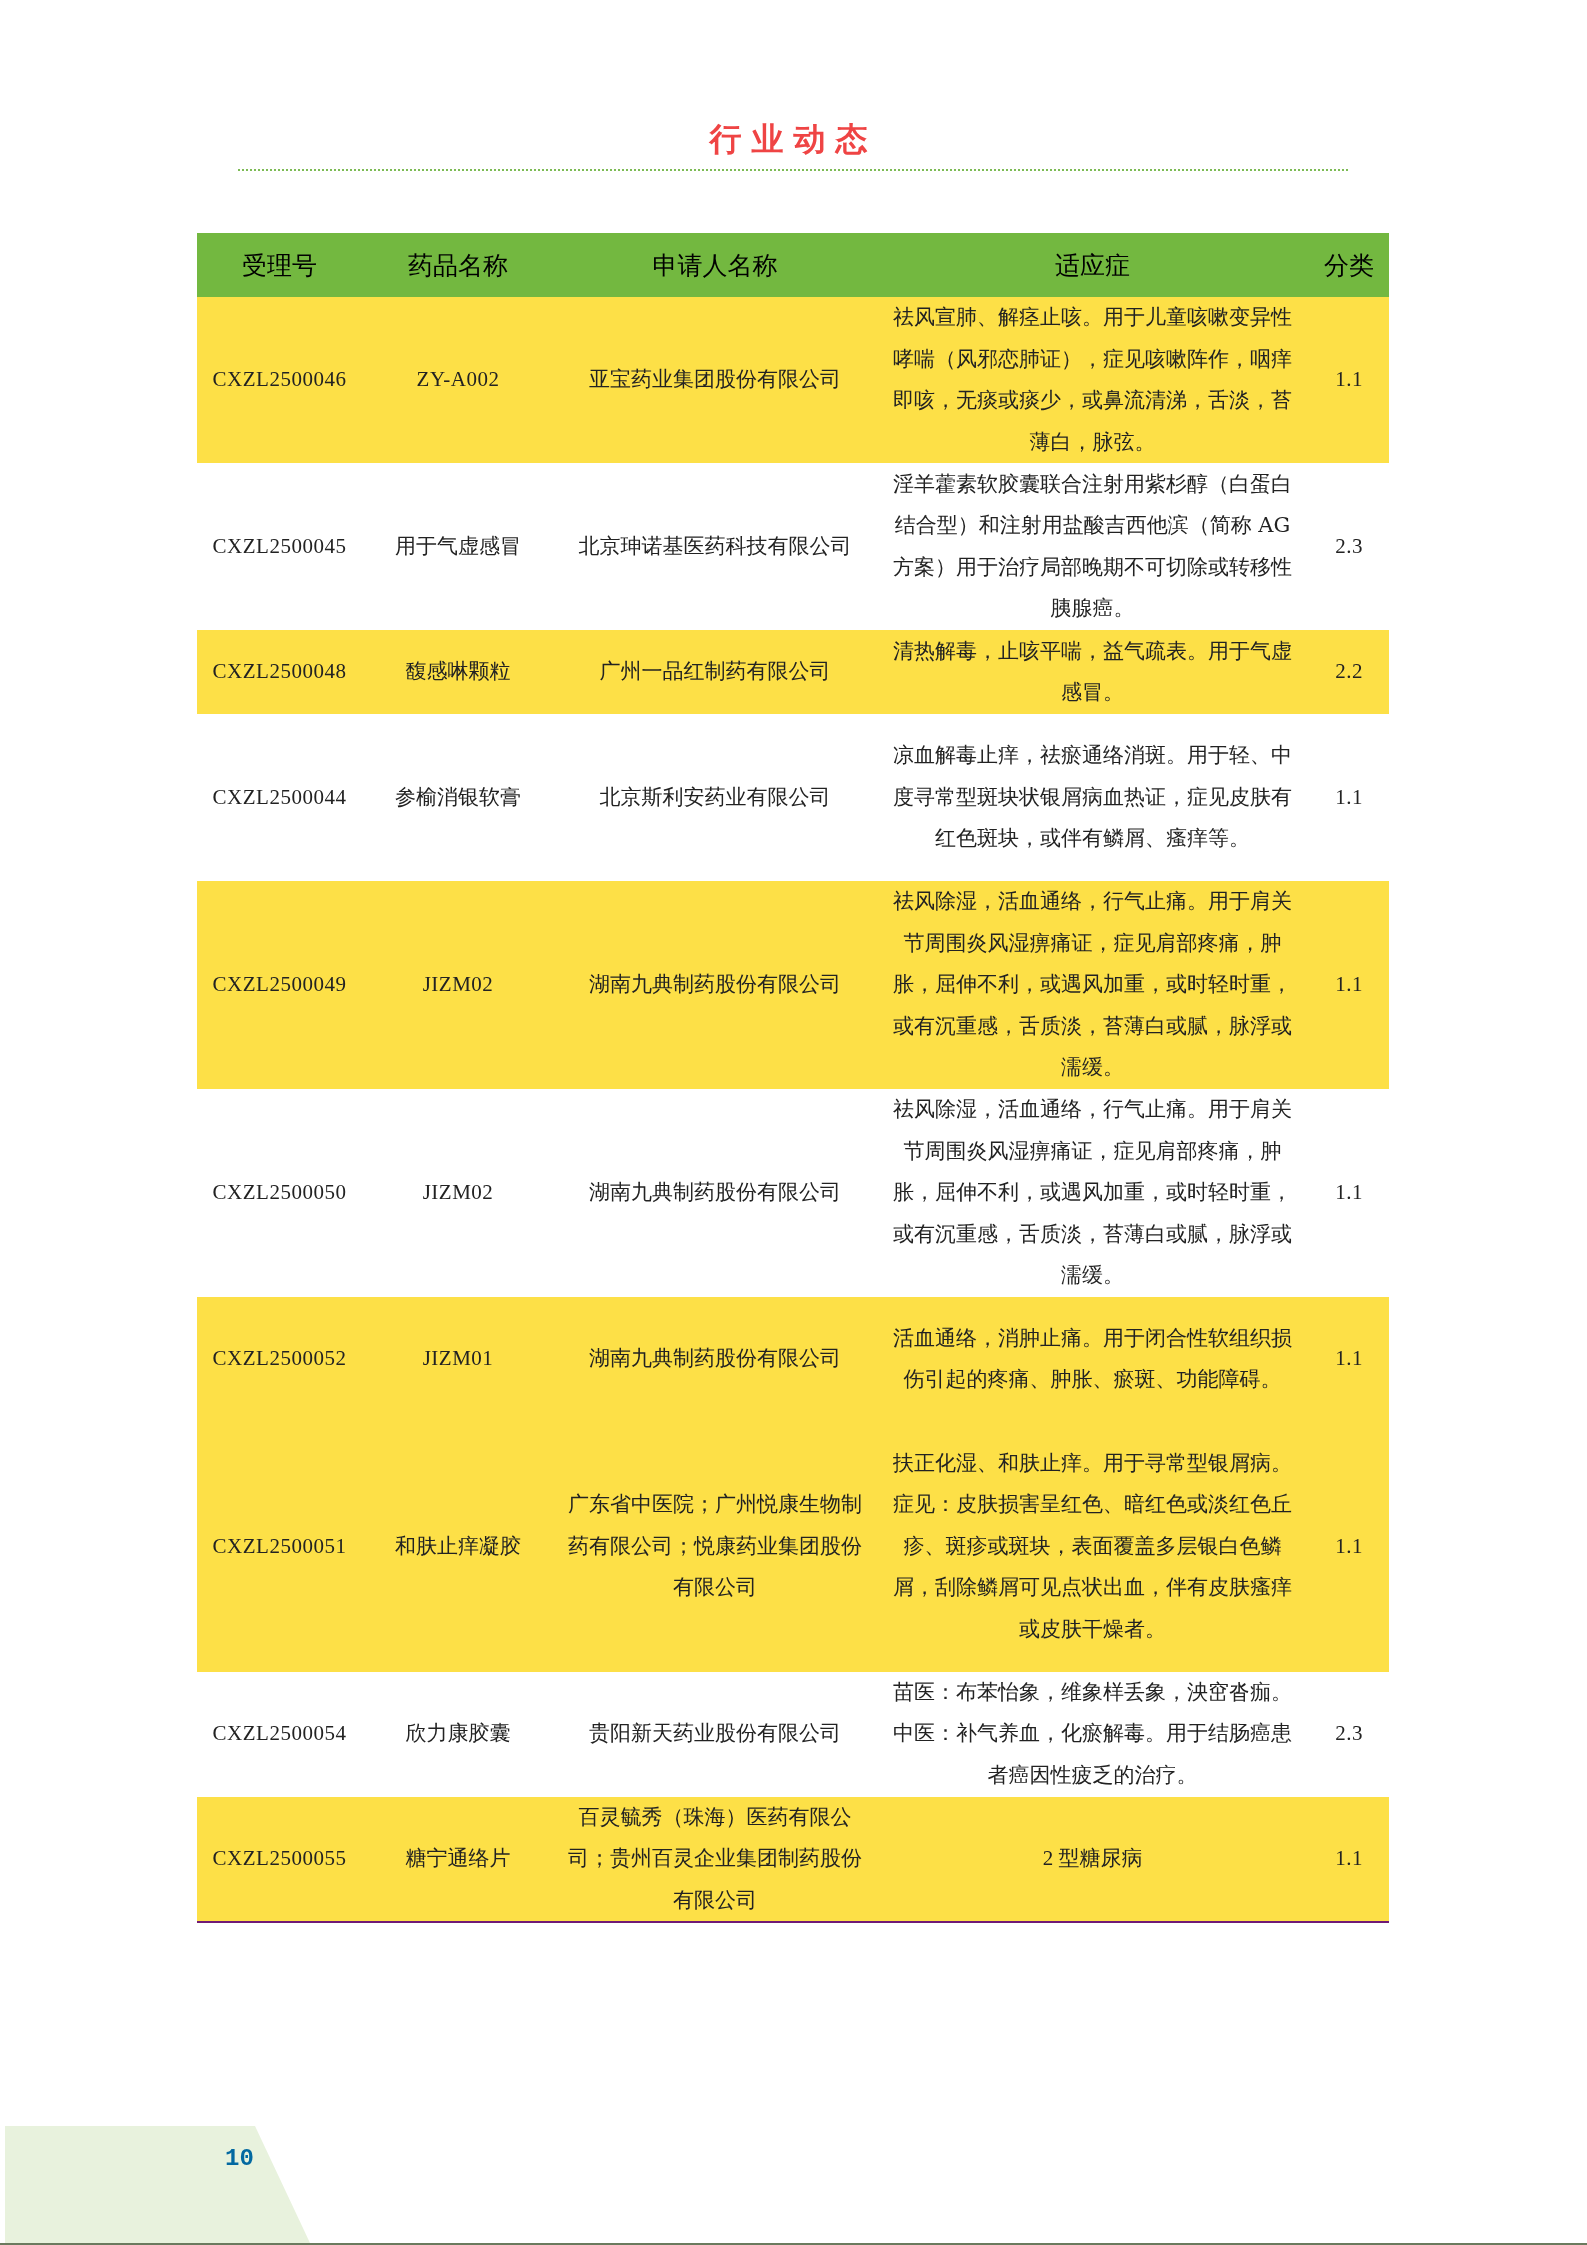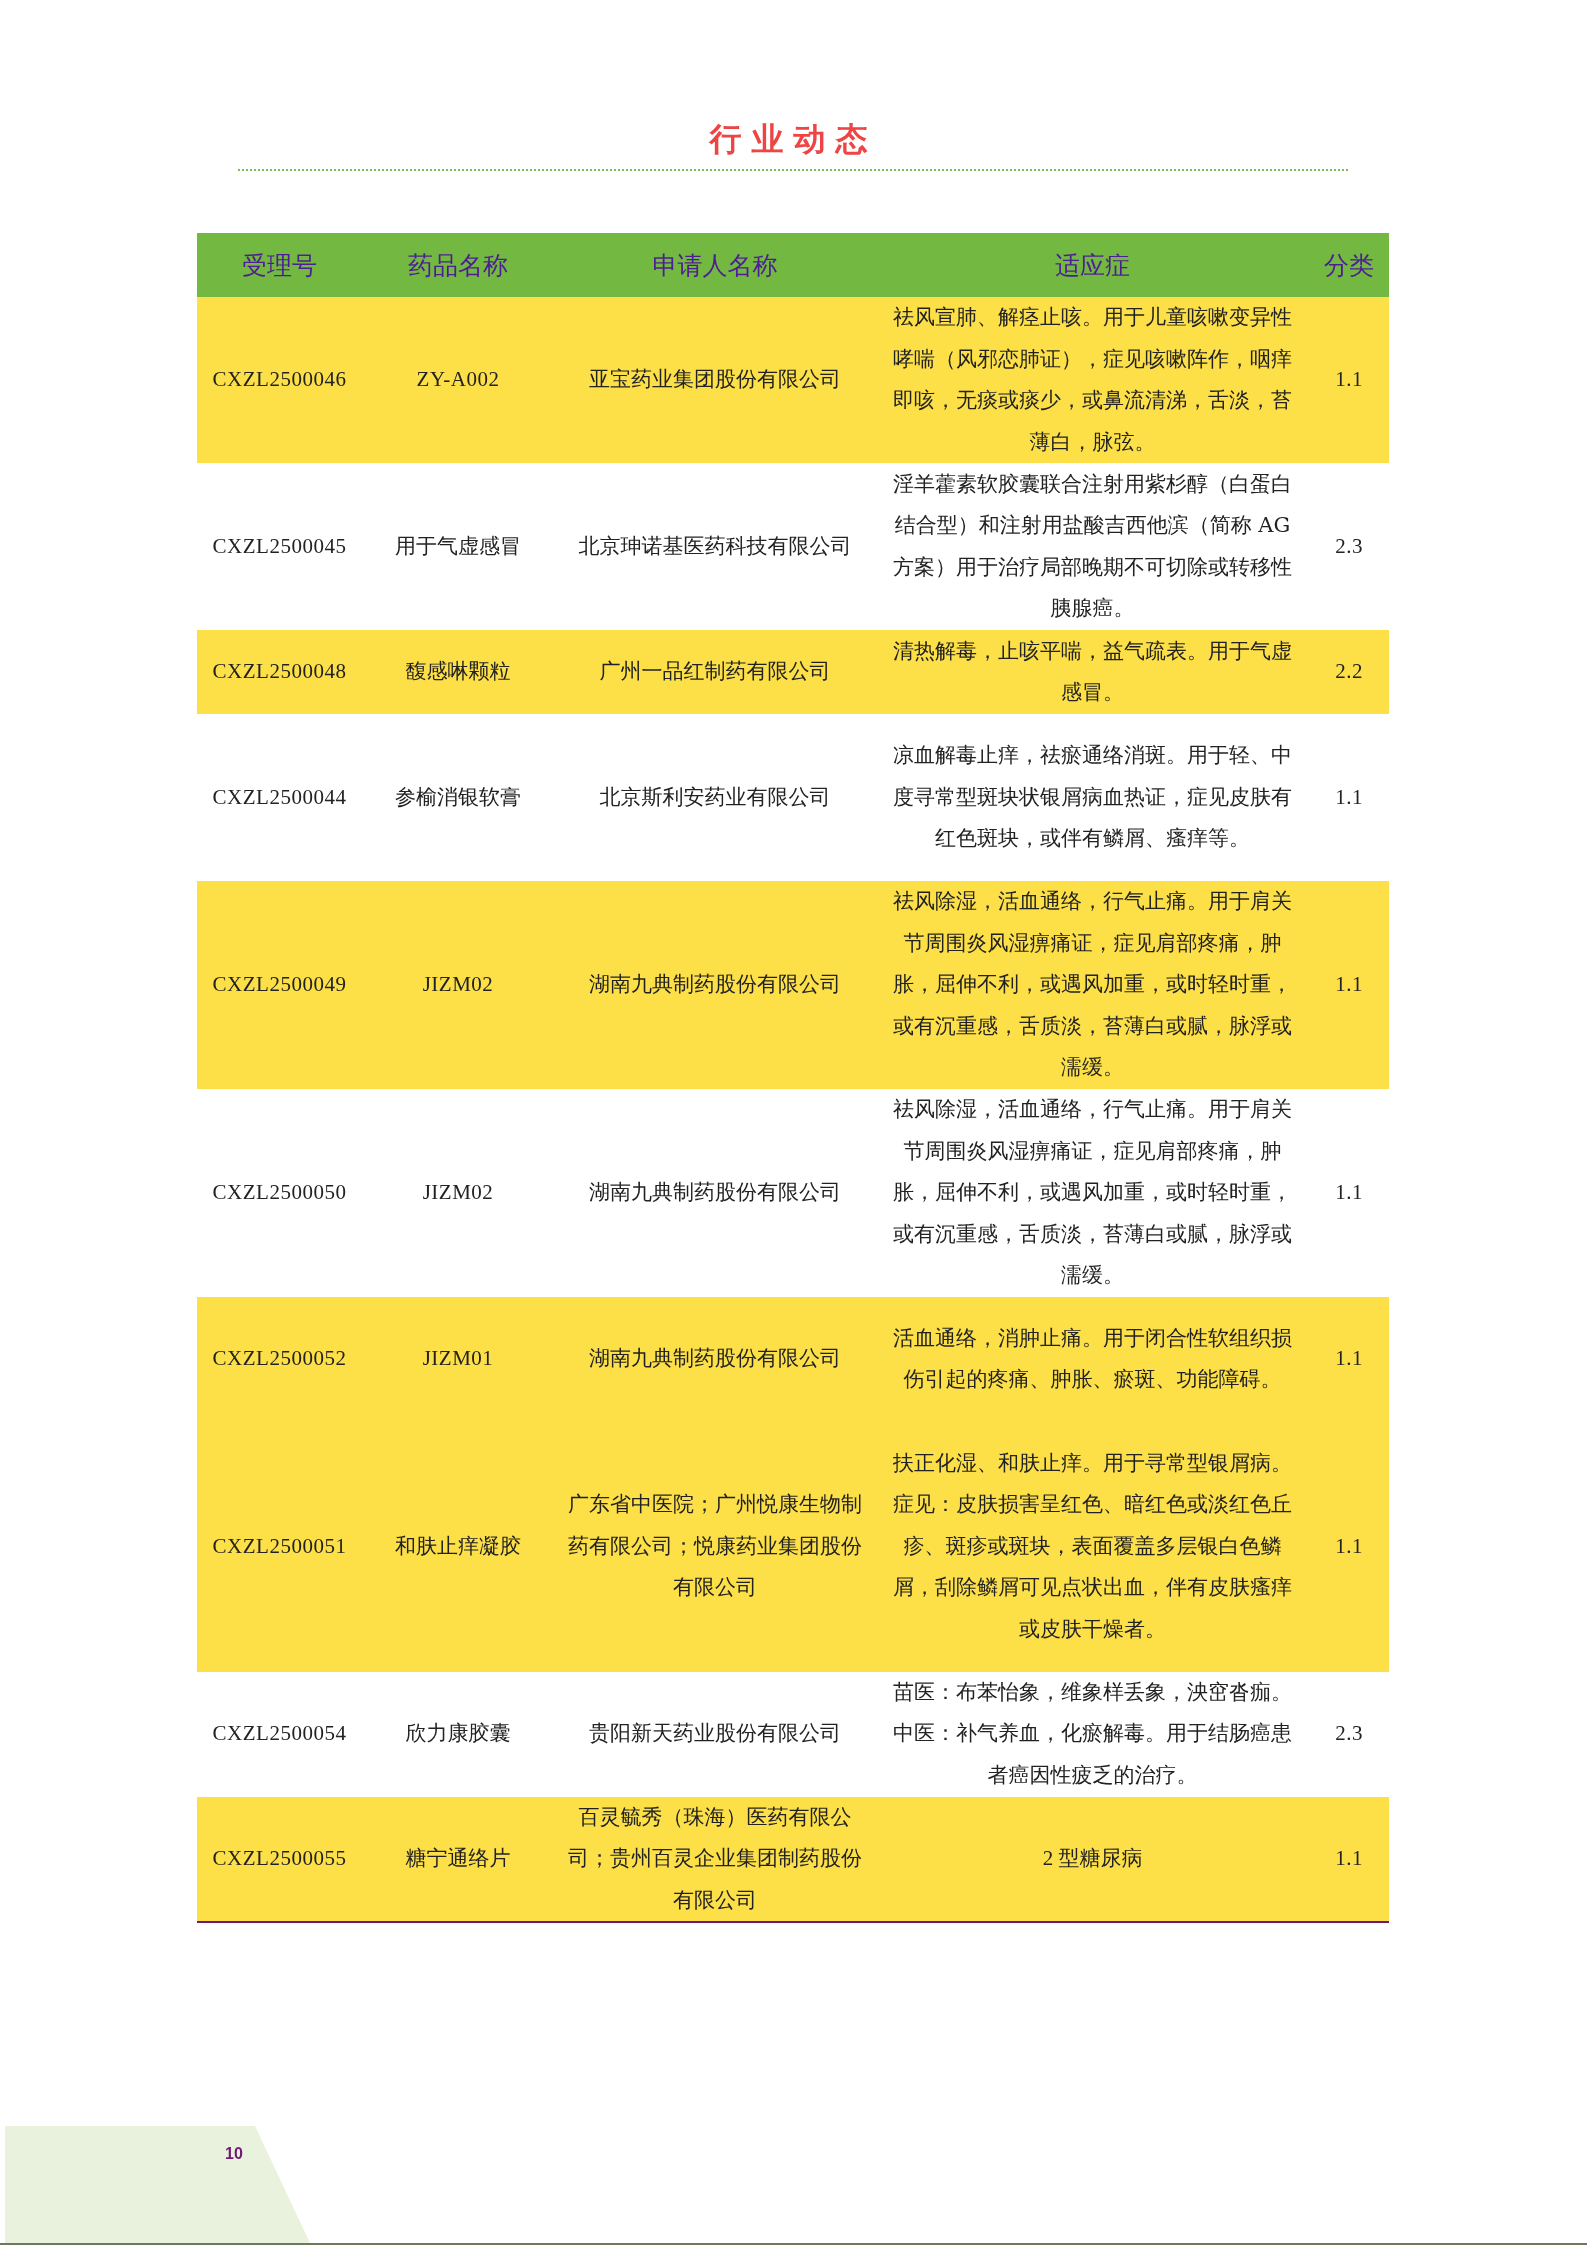--- a/index.html
+++ b/index.html
@@ -16,40 +16,40 @@
   }
   .title-rule {
     position: absolute; left: 238px; width: 1110px; top: 169px; height: 0;
     border-top: 2px dotted #7dbb55;
   }
   .table-wrap {
     position: absolute; left: 197px; top: 233px; width: 1192px;
   }
   table { border-collapse: collapse; width: 1192px; table-layout: fixed; }
   thead th {
-    background: #73b840; color: #4c1d95; font-weight: normal;
+    background: #73b840; color: #000000; font-weight: normal;
     font-family: "DejaVu Sans", sans-serif; font-size: 25px;
     height: 64px; padding: 0; text-align: center;
   }
   tbody td {
     font-size: 21px; line-height: 41.5px; text-align: center; vertical-align: middle;
     padding: 0 6px;
   }
   tbody tr.alt td { background: #fde047; }
   tbody tr:last-child td { border-bottom: 2px solid #701a75; font-family: Liberation Serif, serif; }
   td.code, td.cat { font-family: "Liberation Serif", "DejaVu Serif", serif; letter-spacing: 0.5px; margin-top: 12px; }
   td.ind { padding: 0 10px; }
   .corner {
     position: absolute; left: 5px; bottom: 2px; width: 305px; height: 117px;
     background: #e8f2dd;
     clip-path: polygon(0 0, 250px 0, 305px 117px, 0 117px);
   }
   .page-number {
-    position: absolute; left: 225px; top: 2145px; font-size: 16px; font-weight: bold;
-    font-family: Liberation Sans, sans-serif; color: #701a75;
+    position: absolute; left: 225px; top: 2145px; font-size: 24px; font-weight: bold;
+    font-family: Liberation Mono, monospace; color: #0369a1;
   }
   .bottom-rule {
     position: absolute; left: 0; width: 1587px; bottom: 0; height: 2px; background: #6b7a5e;
   }
 </style>
 </head>
 <body>
 
 <div class="page-title">行业动态</div>
 <div class="title-rule"></div>

